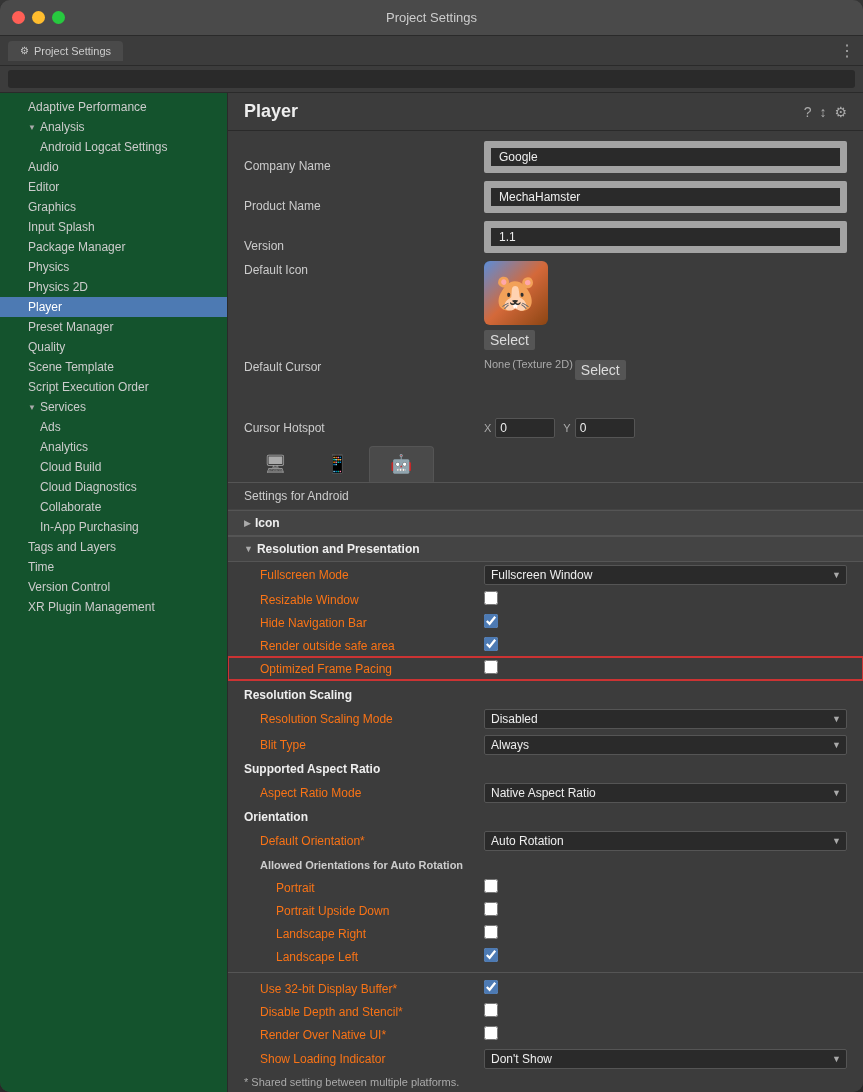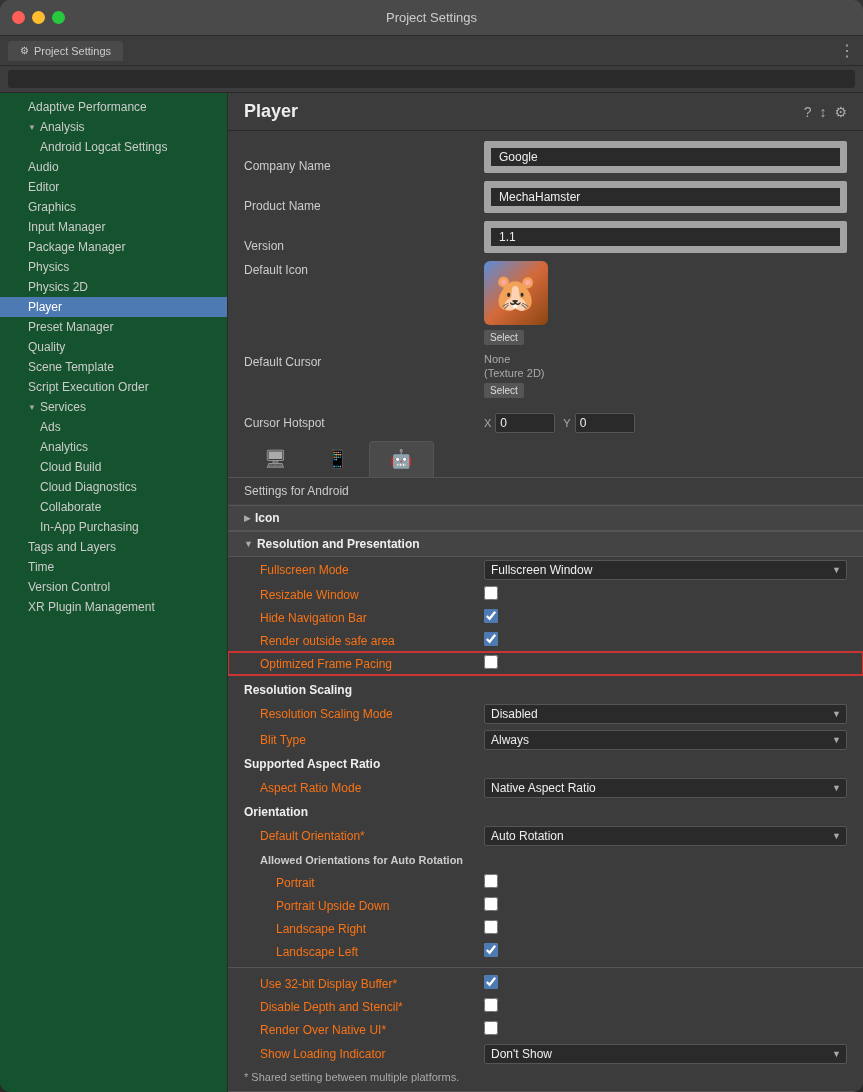--- a/index.html
+++ b/index.html
@@ -235,32 +235,32 @@
       position: relative;
       overflow: hidden;
       display: flex;
       align-items: center;
       justify-content: center;
     }
     .icon-hamster {
       font-size: 36px;
     }
     .icon-select-btn {
-      font-size: 10px;
+      font-size: 14px;
       background: #555;
       color: #ddd;
       border: none;
       padding: 2px 6px;
       cursor: pointer;
       border-radius: 2px;
       margin-top: 2px;
     }
     .icon-value-col {
       display: flex;
-      flex-direction: column;
+      flex-direction: row;
       align-items: flex-start;
       gap: 2px;
     }
     .none-label {
       color: #aaa;
       font-size: 11px;
     }
     
     .hotspot-row {
       display: flex;
@@ -464,21 +464,21 @@
       <div class="sidebar-item indent1">
         <span>Audio</span>
       </div>
       <div class="sidebar-item indent1">
         <span>Editor</span>
       </div>
       <div class="sidebar-item indent1">
         <span>Graphics</span>
       </div>
       <div class="sidebar-item indent1">
-        <span>Input Manager</span>
+        <span>Input Splash</span>
       </div>
       <div class="sidebar-item indent1">
         <span>Package Manager</span>
       </div>
       <div class="sidebar-item indent1">
         <span>Physics</span>
       </div>
       <div class="sidebar-item indent1">
         <span>Physics 2D</span>
       </div>

